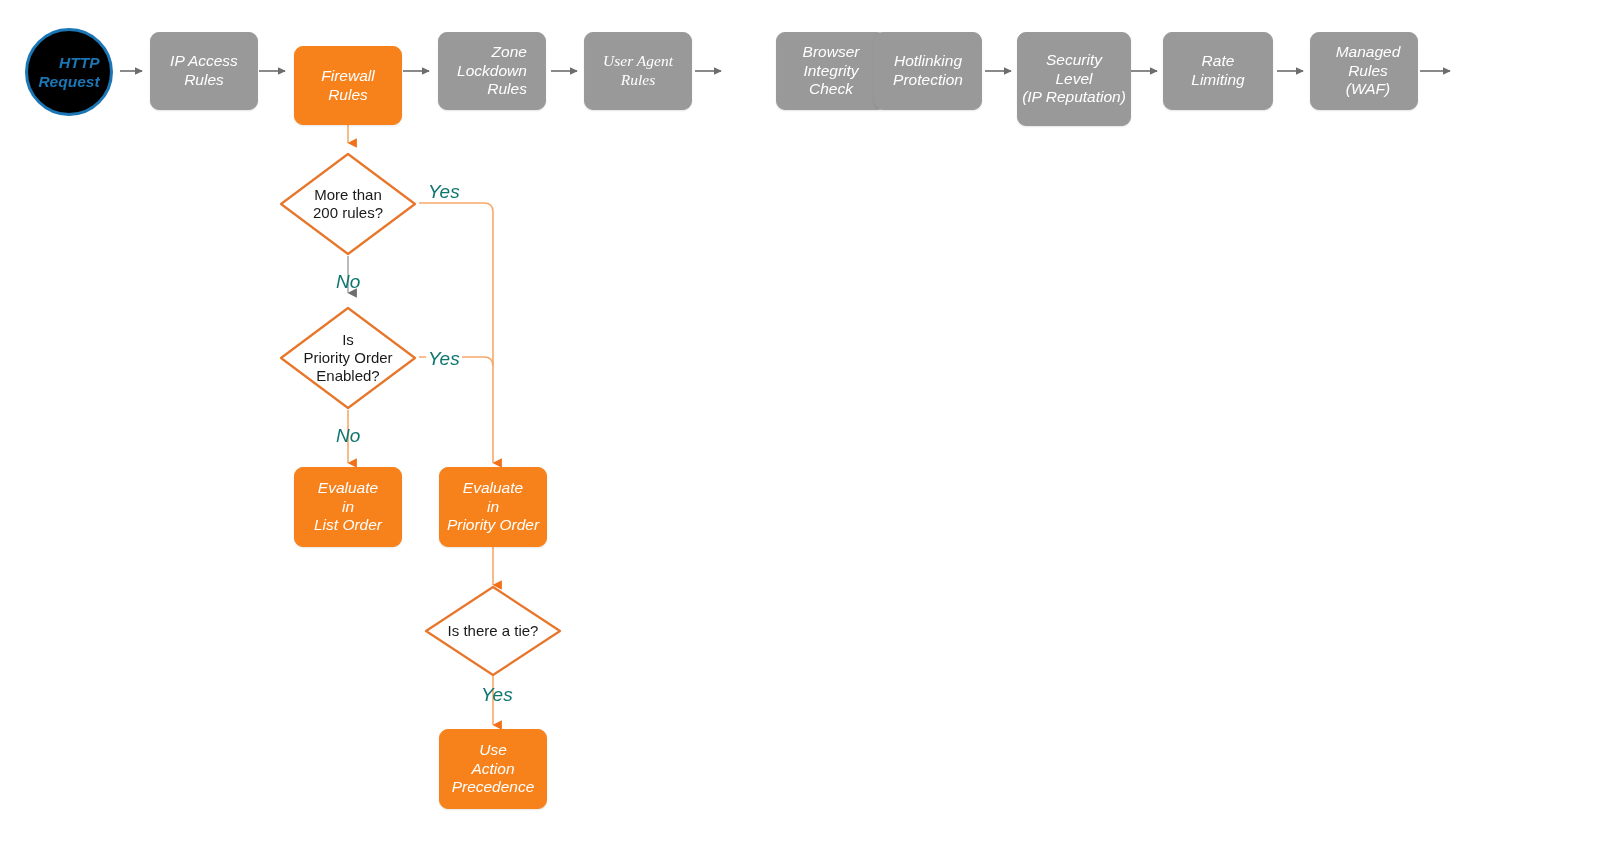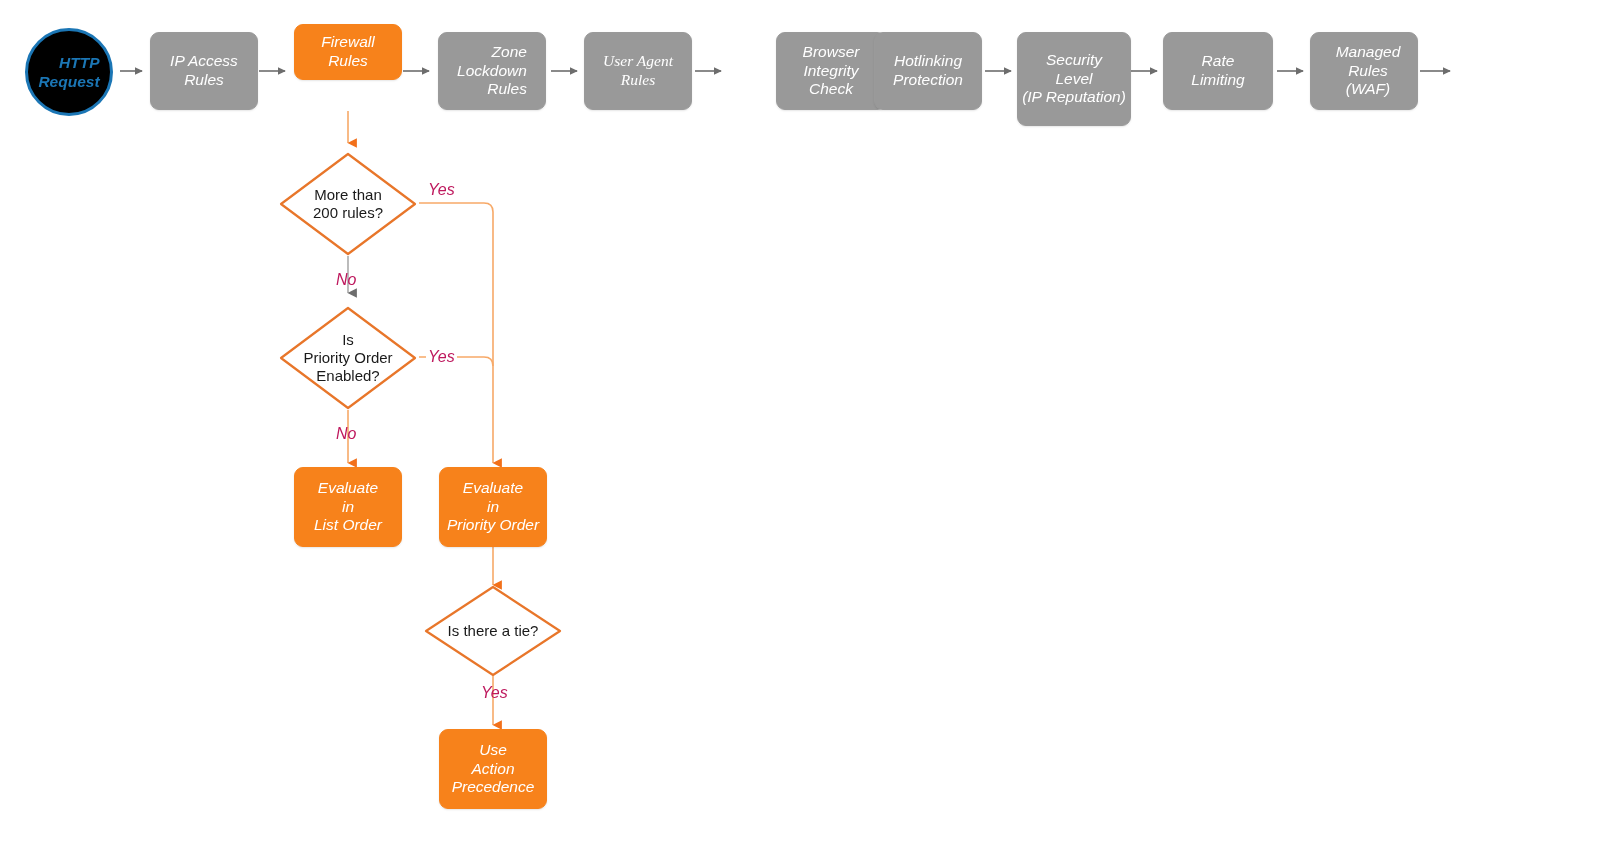--- a/index.html
+++ b/index.html
@@ -94,23 +94,23 @@
     z-index: 2;
     font-size: 15px;
     font-style: normal;
     color: #1a1a1a;
     line-height: 1.22;
   }
 
   
   .edge-label {
     position: absolute;
-    font-size: 16px;
+    font-size: 19px;
     font-style: italic;
-    color: #be185d;
+    color: #0f766e;
     white-space: nowrap;
   }
 </style>
 </head>
 <body>
 
 <div id="canvas">
 
   <svg id="edges" viewBox="0 0 1600 858" width="1600" height="858" xmlns="http://www.w3.org/2000/svg">
     <defs>
@@ -165,21 +165,21 @@
   <div class="node circle outline" style="left:25px; top:28px; width:88px; height:88px;">
     <span class="lbl">HTTP
 Request</span>
   </div>
 
   <div class="node proc gray" style="left:150px; top:32px; width:108px; height:78px;">
     <span class="lbl">IP Access
 Rules</span>
   </div>
 
-  <div class="node proc orange" style="left:294px; top:24px; width:108px; height:56px;">
+  <div class="node proc orange" style="left:294px; top:46px; width:108px; height:79px;">
     <span class="lbl">Firewall
 Rules</span>
   </div>
 
   <div class="node proc gray" style="left:438px; top:32px; width:108px; height:78px;text-align:right;">
     <span class="lbl">Zone
 Lockdown
 Rules</span>
   </div>
 

